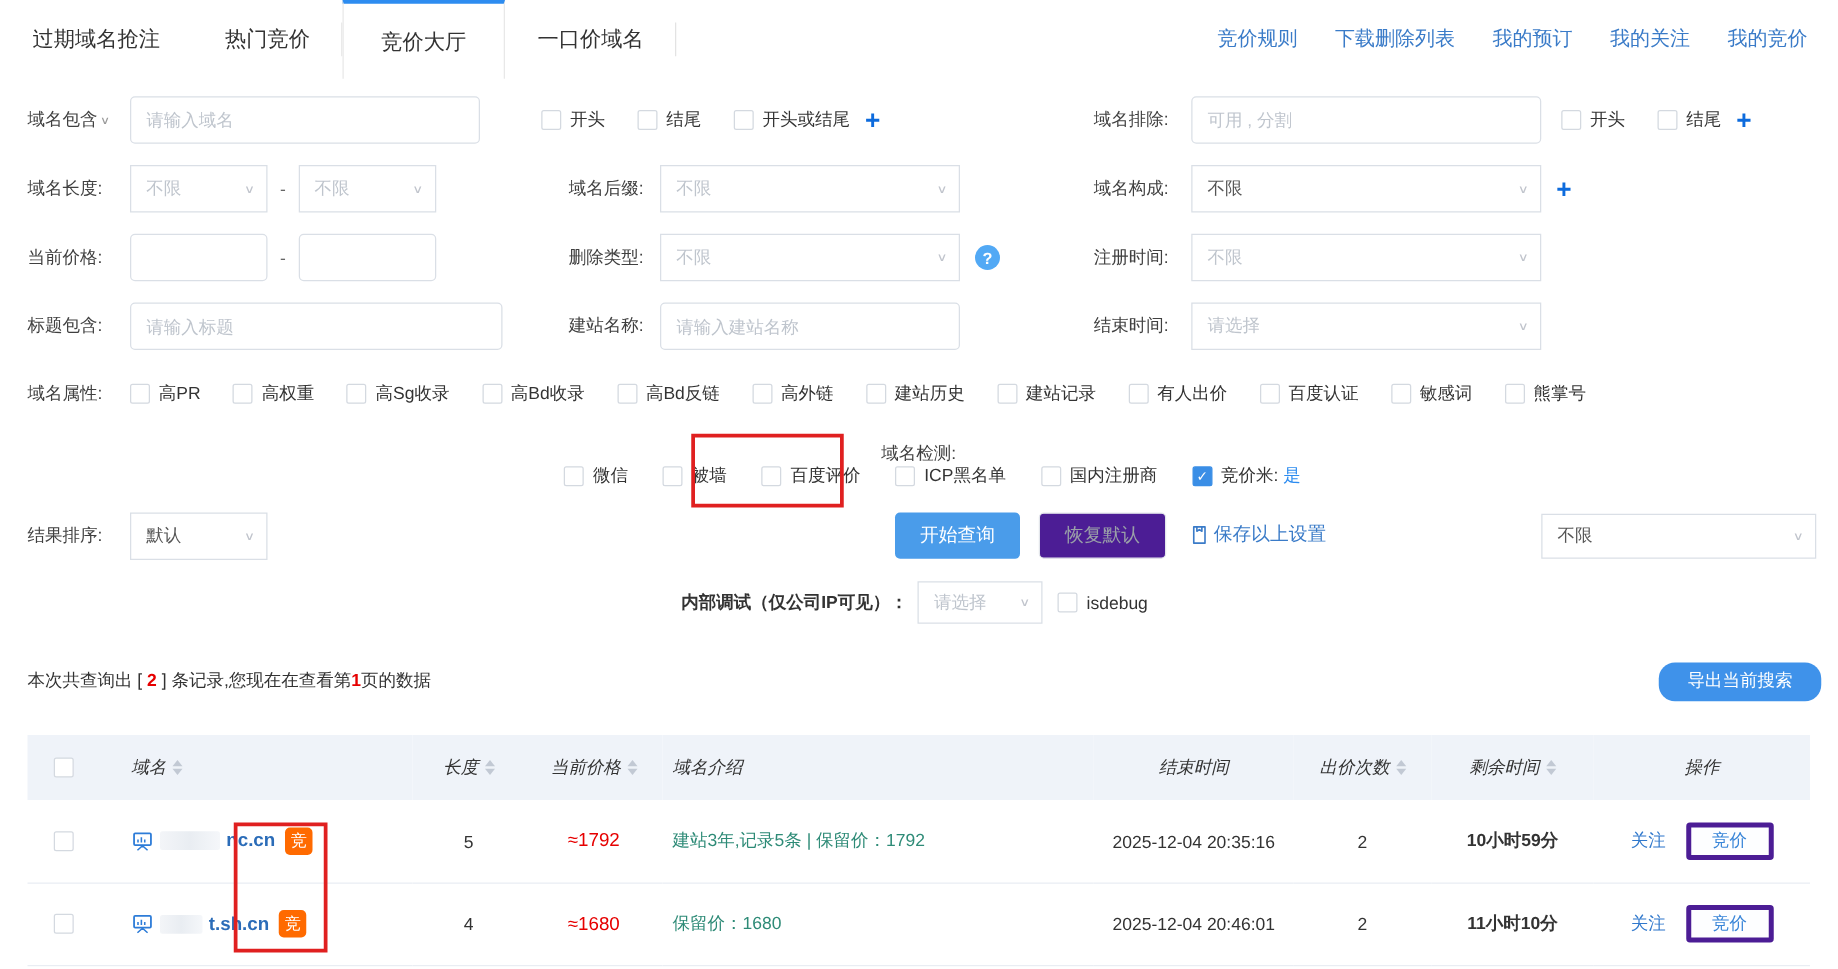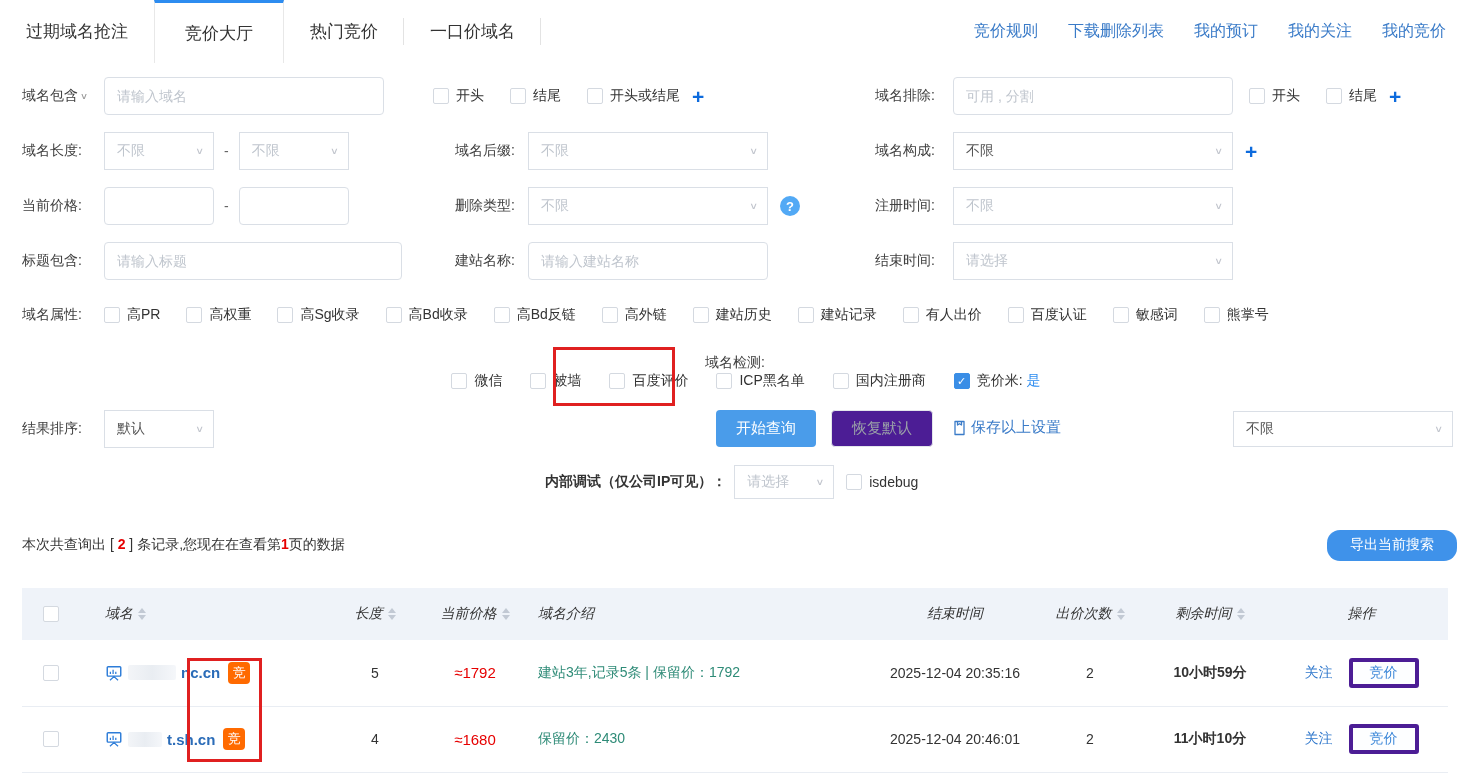--- a/index.html
+++ b/index.html
@@ -110,22 +110,22 @@
   
   .anno { position:absolute; border:3px solid #e02020; pointer-events:none; z-index:50; }
   .anno1 { left:553px; top:347px; width:122px; height:59px; }
   .anno2 { left:187px; top:658px; width:75px; height:104px; }
 </style>
 </head>
 <body>
 
 <div class="tabbar">
   <div class="tab">过期域名抢注</div>
+  <div class="tab sep">热门竞价</div>
   <div class="tab active">竞价大厅</div>
-  <div class="tab sep">热门竞价</div>
   <div class="tab sep">一口价域名</div>
   <div class="tab-spacer"></div>
   <div class="toplinks">
     <a class="toplink">竞价规则</a>
     <a class="toplink">下载删除列表</a>
     <a class="toplink">我的预订</a>
     <a class="toplink">我的关注</a>
     <a class="toplink">我的竞价</a>
   </div>
 </div>
@@ -449,21 +449,21 @@
               <path d="M6 11 v-2.5 M9 11 V6.5 M12 11 V8.5" stroke="#2d7cd8" stroke-width="1.4"></path>
               <path d="M10 13.5 v2 M5.5 18 l4.5-4 4.5 4" fill="none" stroke="#2d7cd8" stroke-width="1.4"></path>
             </svg>
           <span class="masked m2"></span>
           <a class="domain-txt">t.sh.cn</a>
           <span class="badge">竞</span>
         </span>
       </td>
       <td class="c-len">4</td>
       <td class="c-price"><span class="price">≈1680</span></td>
-      <td class="c-intro"><span class="intro">保留价：2430</span></td>
+      <td class="c-intro"><span class="intro">保留价：1680</span></td>
       <td class="c-end">2025-12-04 20:46:01</td>
       <td class="c-bids">2</td>
       <td class="c-remain"><span class="remain">11小时10分</span></td>
       <td class="c-act">
           <span class="act-wrap">
             <a class="follow">关注</a>
             <button class="btn-bid">竞价</button>
           </span>
         </td>
     </tr>

